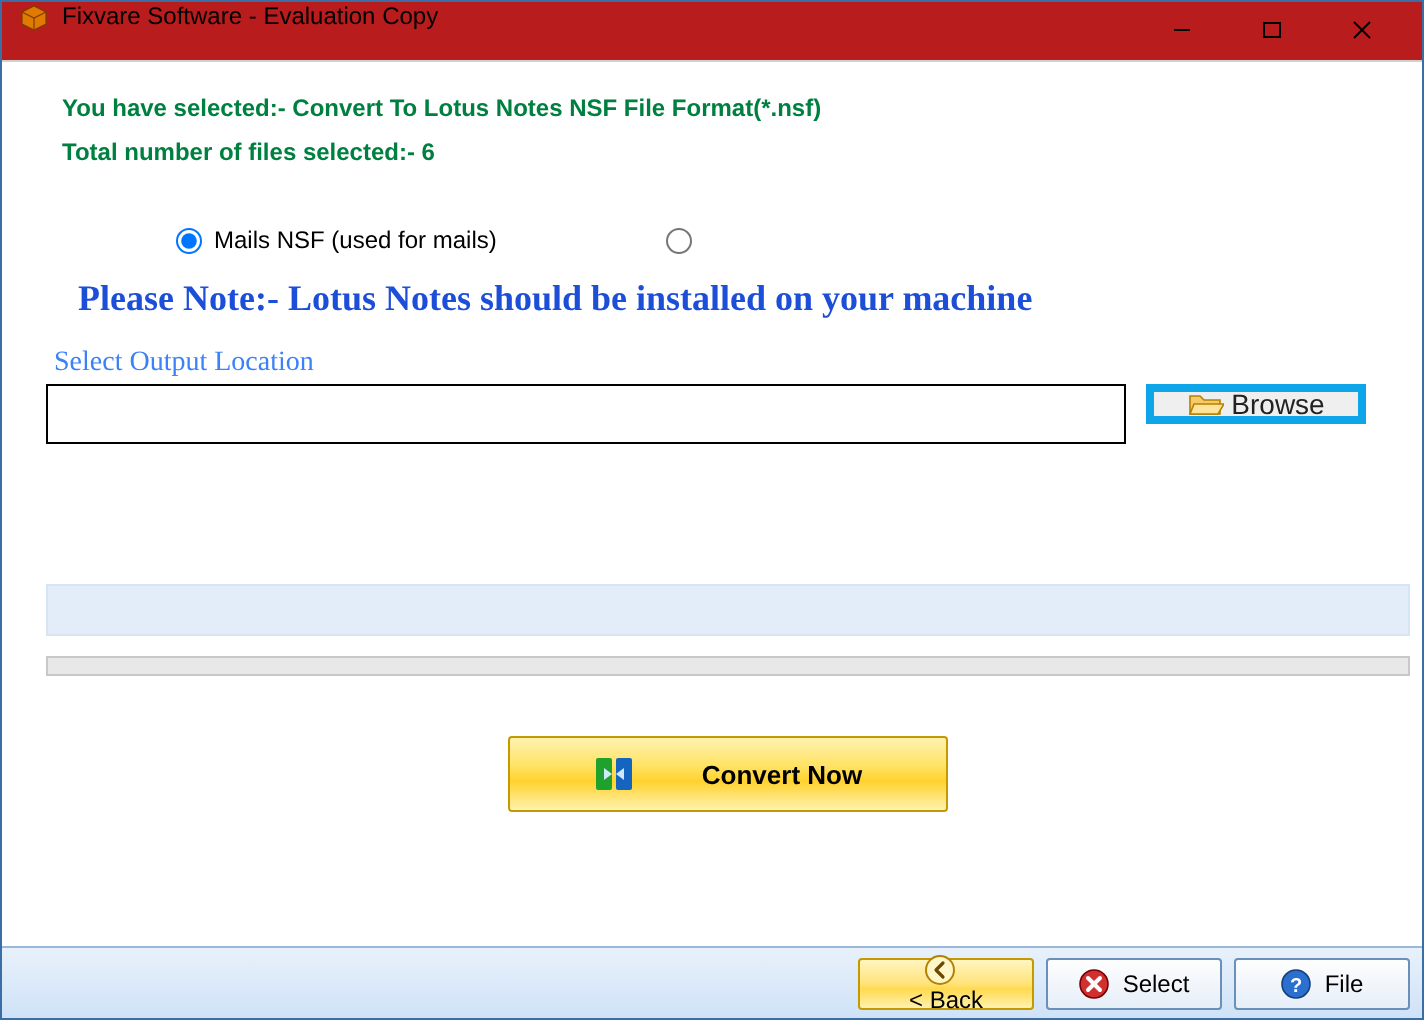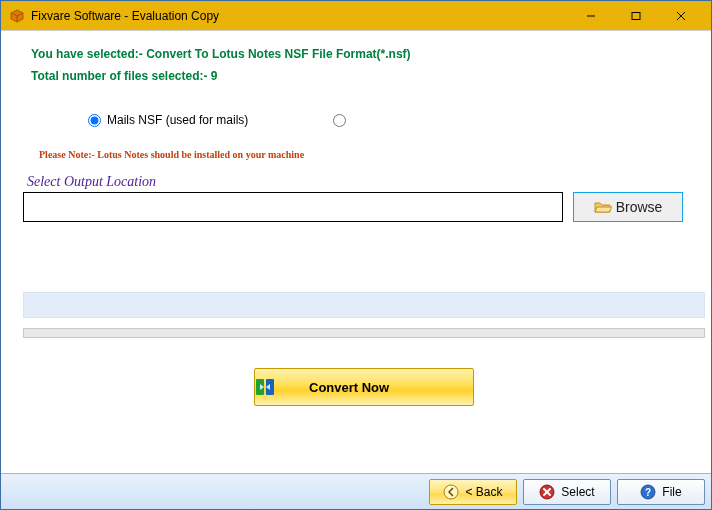--- a/index.html
+++ b/index.html
@@ -8,23 +8,22 @@
     width:712px; height:510px;
     font-family: "Segoe UI", Tahoma, sans-serif;
     font-size:12px;
     background:#fff;
     border:1px solid #3a6ea5;
     position:relative;
     overflow:hidden;
   }
   .titlebar {
     height:30px;
-    background:#eab308;
+    background:#b91c1c;
     display:flex;
-    align-items:center;
     padding:0 8px;
     border-bottom:1px solid #d0d0d0;
   }
   .titlebar .app-icon {
     width:16px; height:16px;
     margin-right:6px;
     display:flex; align-items:center; justify-content:center;
   }
   .titlebar .app-icon svg{display:block}
   .titlebar .title { color:#000; font-size:12px; }
@@ -53,46 +52,45 @@
   }
   .radio-row label {
     display:flex; align-items:flex-end;
     font-size:12px; color:#000;
     cursor:pointer;
   }
   .radio-row .r1 { margin-left:60px; }
   .radio-row .r2 { margin-left:80px; }
   .radio-row input { margin-right:6px; }
   .note-teal {
-    color:#c2410c;
+    color:#1d4ed8;
     font-family: Georgia, "Times New Roman", serif;
     font-weight:bold;
-    font-size:10px;
-    margin:22px 0 14px 16px;
+    font-size:18px;
+    margin:12px 0 14px 16px;
   }
   .field-label {
     font-family: Georgia, "Times New Roman", serif;
     font-size:14px;
-    color:#4c1d95;
+    color:#3b82f6;
     margin:4px 0 2px 4px;
-    font-style:italic;
   }
   .output-row { display:flex; align-items:stretch; }
   .output-input {
     flex:0 0 540px;
     height:30px;
     border:1px solid #000;
     background:#fff;
     padding:2px 4px;
     font-size:13px;
   }
   .browse-btn {
     margin-left:10px;
-    width:110px; height:30px;
-    border:1px solid #0ea5e9;
+    width:110px; height:20px;
+    border:4px solid #0ea5e9;
     background:#efefef;
     display:flex; align-items:center; justify-content:center;
     font-size:14px; color:#222;
     cursor:pointer;
   }
   .browse-btn .folder-icon { margin-right:4px; }
   .blue-strip {
     height:26px;
     background:#e3edf9;
     border:1px solid #d7e4f2;
@@ -105,21 +103,21 @@
     margin-top:10px;
   }
   .convert-wrap {
     display:flex; justify-content:center;
     margin-top:30px;
   }
   .convert-btn {
     width:220px; height:38px;
     border:1px solid #c49a00;
     background:linear-gradient(#fff2b0 0%, #ffe261 40%, #ffd22e 60%, #fff2b0 100%);
-    display:flex; align-items:center; justify-content:flex-start;
+    display:flex; align-items:center; justify-content:center;
     font-size:13px; font-weight:bold; color:#000;
     cursor:pointer;
     border-radius:2px;
     gap:26px;
   }
   .convert-btn .convert-icon { margin-right:8px; }
   .footer {
     position:absolute; left:0; right:0; bottom:0;
     height:36px;
     background:linear-gradient(#e8f1fb, #cfe2f7);
@@ -134,20 +132,21 @@
     background:linear-gradient(#fefefe,#e6eef8);
     display:flex; align-items:center; justify-content:center;
     font-size:12px; color:#000;
     cursor:pointer;
     border-radius:2px;
     padding:0 8px;
   }
   .fbtn.back {
     background:linear-gradient(#fff5c0,#ffe37a 50%,#ffda4f 60%,#fff1b0);
     border-color:#c49a00;
+    flex-direction:column;
   }
   .fbtn .ico { margin-right:6px; display:flex; align-items:center; }
   svg{display:block}
 </style>
 </head>
 <body>
 
 <div class="titlebar">
   <span class="app-icon">
     <svg width="16" height="16" viewBox="0 0 16 16">
@@ -172,21 +171,21 @@
           <line x1="1" y1="1" x2="9" y2="9" stroke="#000" stroke-width="1"></line>
           <line x1="9" y1="1" x2="1" y2="9" stroke="#000" stroke-width="1"></line>
         </svg>
     </div>
   </div>
 </div>
 
 <div class="content">
 
   <div class="line-green">You have selected:- Convert To Lotus Notes NSF File Format(*.nsf)</div>
-  <div class="line-green">Total number of files selected:- 9</div>
+  <div class="line-green">Total number of files selected:- 6</div>
 
   <div class="radio-row">
     <label class="r1">
       <input type="radio" name="nsftype" checked="" style="">
       <span>Mails NSF (used for mails)</span>
     </label>
     <label class="r2">
       <input type="radio" name="nsftype" style="">
     </label>
   </div>

